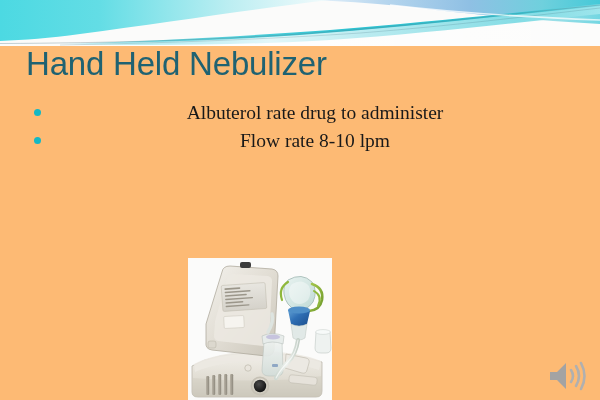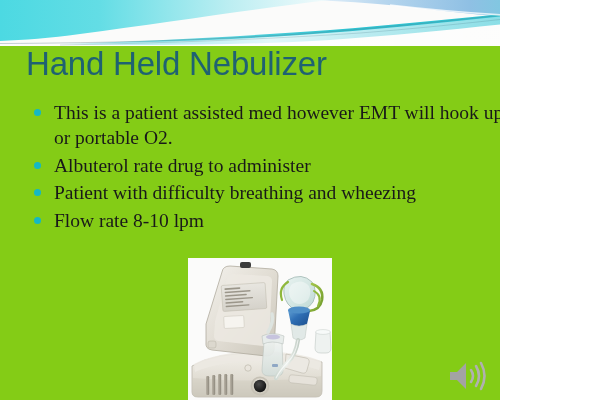--- a/index.html
+++ b/index.html
@@ -6,24 +6,25 @@
   * { margin:0; padding:0; box-sizing:border-box; }
 
   html, body {
     width:600px; height:400px;
     overflow:hidden;
     background:#ffffff;
   }
 
   #slide {
     position:relative;
-    width:500px; height:400px;
-    background:#84cc16;
+    width:600px; height:400px;
+    background:#fdba74;
     font-family:"Liberation Serif", serif;
     overflow:hidden;
+    text-align:center;
   }
 
   
   #wave-band {
     position:absolute;
     left:0; top:0;
     width:600px; height:46px;
     overflow:hidden;
     pointer-events:none;
   }
@@ -136,29 +137,21 @@
 
       <path d="M 600 20 C 520 17 450 12 390 5" fill="none" stroke="#ffffff" stroke-opacity="0.75" stroke-width="1.6"></path>
     </svg>
   </div>
 
   <div id="title">Hand Held Nebulizer</div>
 
   <ul id="bullets">
     <li>
       <span class="bullet-dot"></span>
-      <span class="bullet-text">This is a patient assisted med however EMT will hook up to truck or portable O2.</span>
-    </li>
-    <li>
-      <span class="bullet-dot"></span>
       <span class="bullet-text">Albuterol rate drug to administer</span>
-    </li>
-    <li>
-      <span class="bullet-dot"></span>
-      <span class="bullet-text">Patient with difficulty breathing and wheezing</span>
     </li>
     <li>
       <span class="bullet-dot"></span>
       <span class="bullet-text">Flow rate 8-10 lpm</span>
     </li>
   </ul>
 
   <div id="photo">
     <svg viewBox="0 0 144 142" aria-hidden="true">
       <defs>

